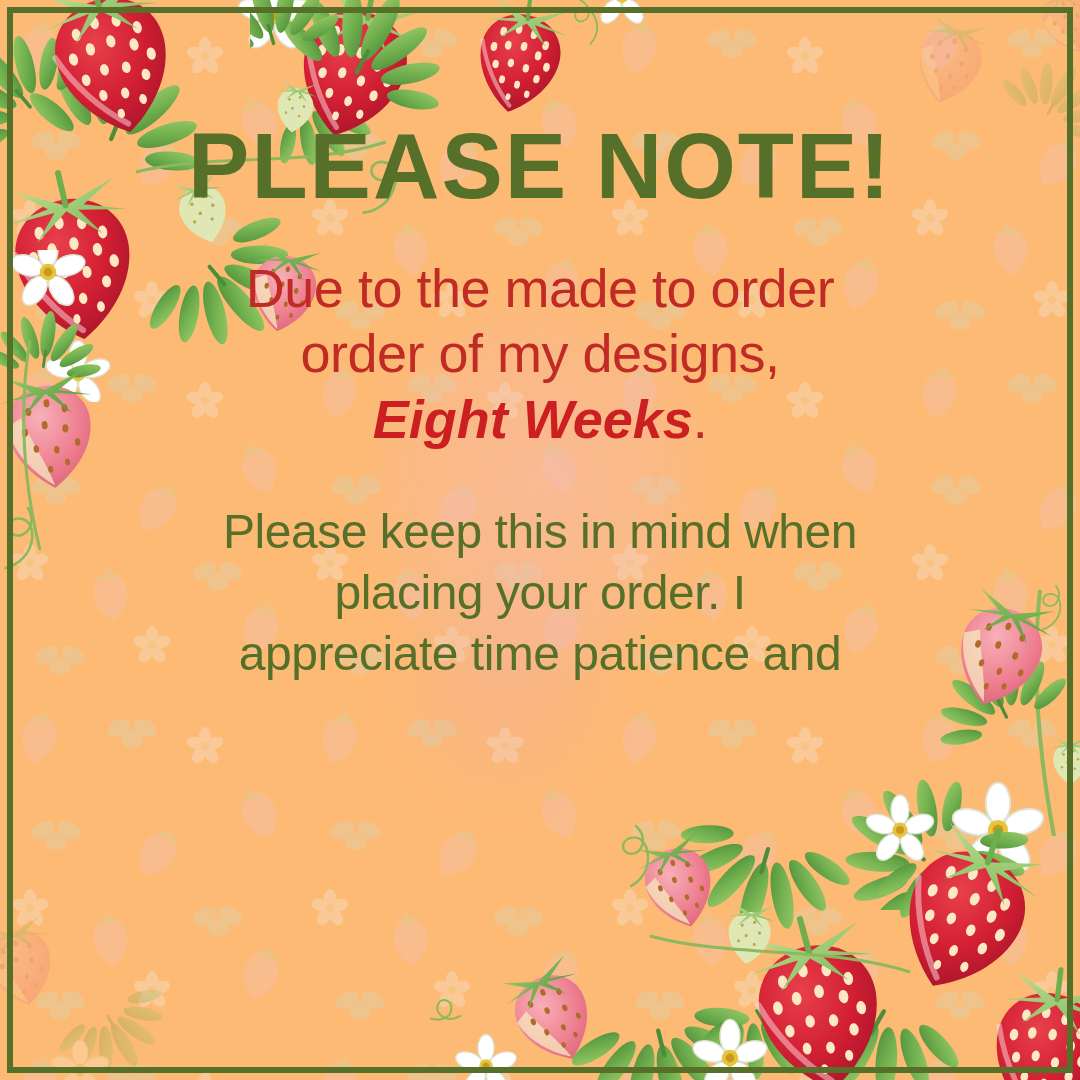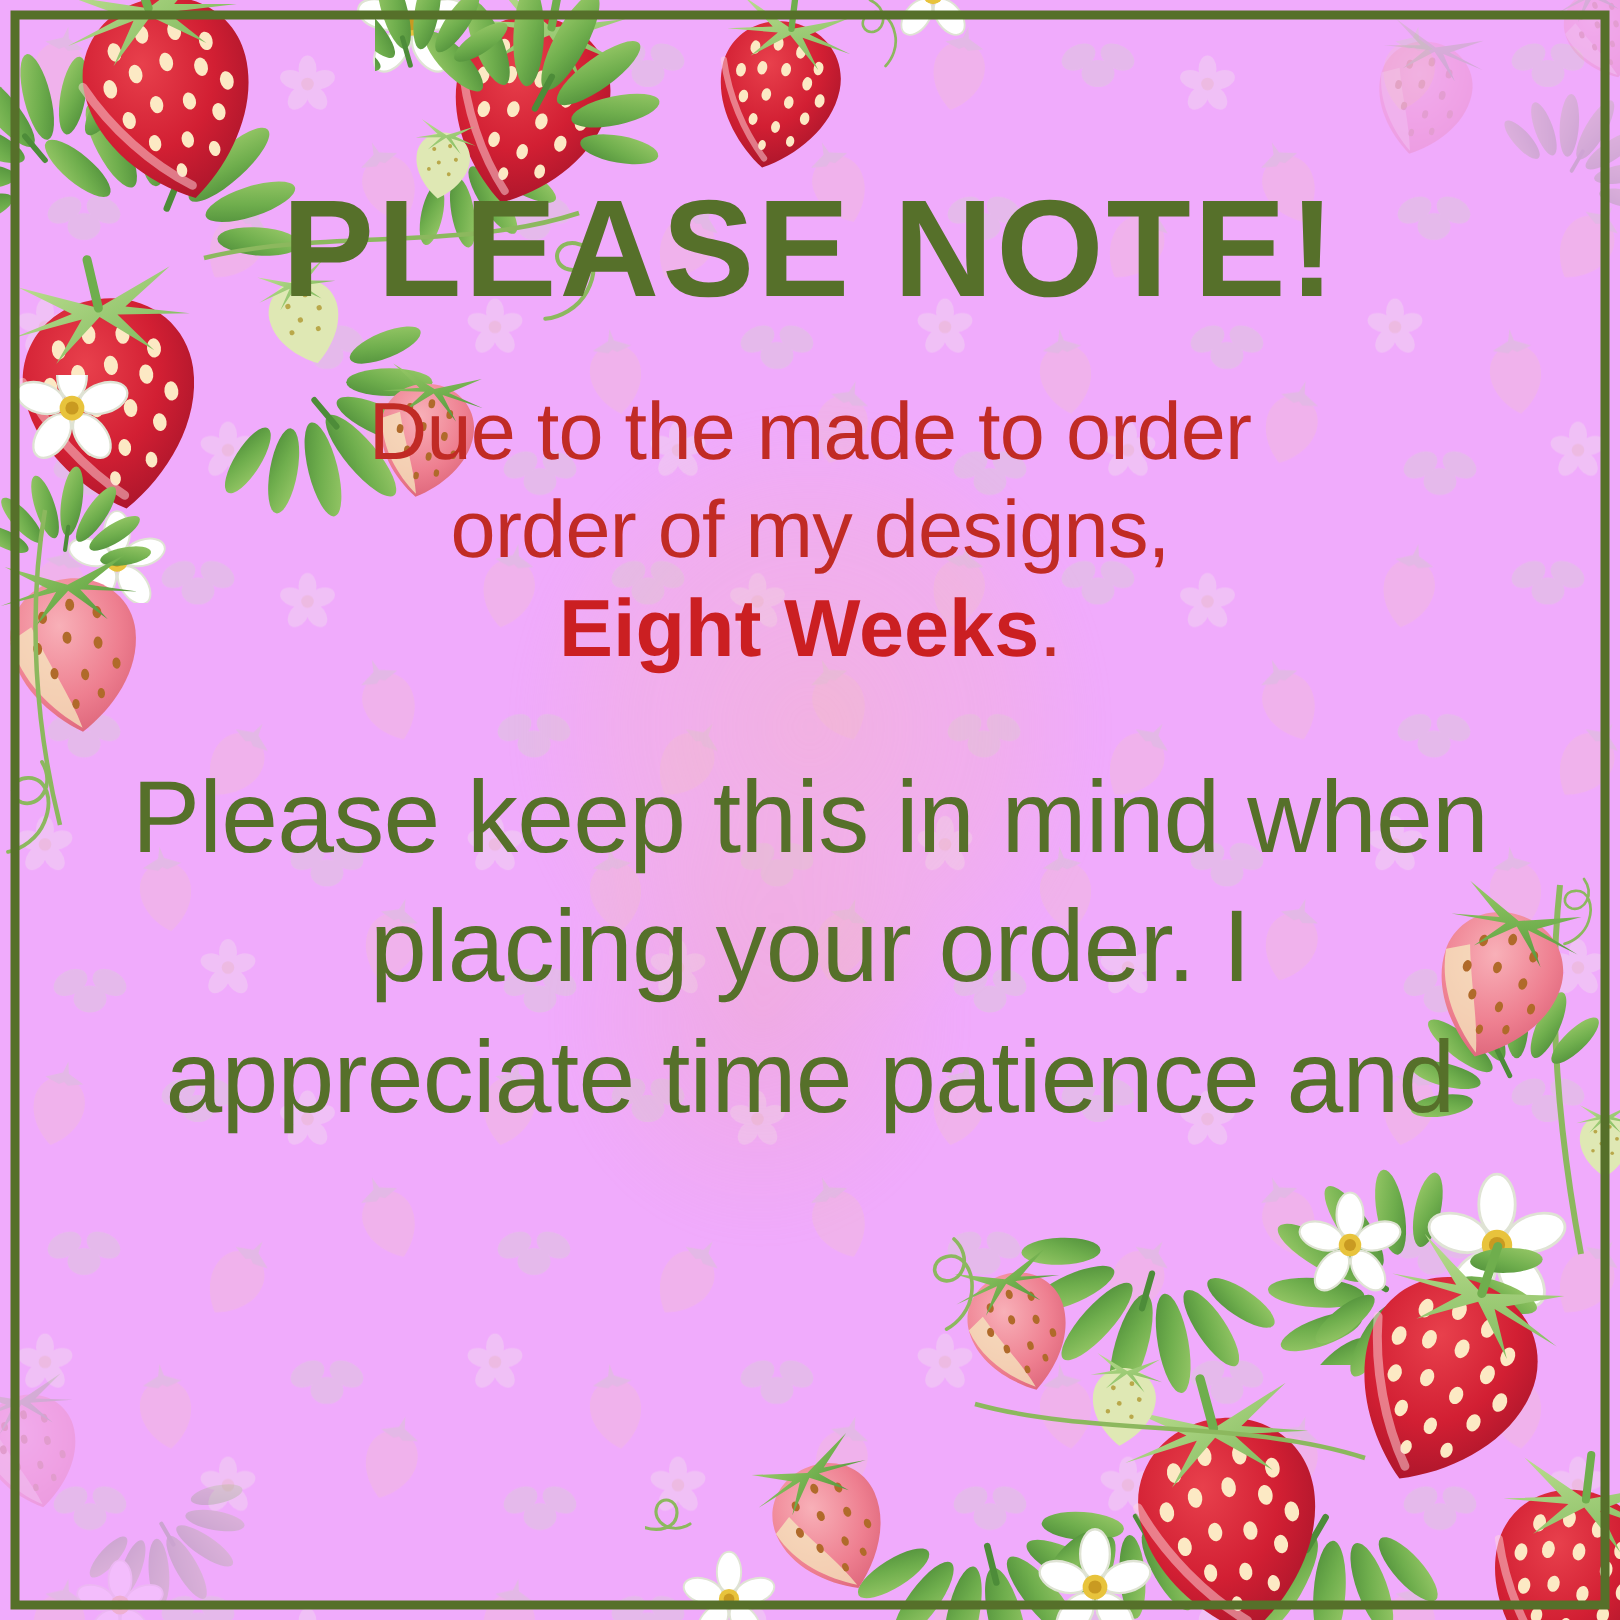--- a/index.html
+++ b/index.html
@@ -5,21 +5,21 @@
   html, body {
     margin: 0;
     padding: 0;
     background: #ffffff;
   }
   #canvas {
     position: relative;
     width: 1080px;
     height: 1080px;
     overflow: hidden;
-    background: #f0abfc;
+    background: #fdba74;
     font-family: "Liberation Sans", sans-serif;
   }
 
   
   .pattern-layer {
     position: absolute;
     inset: 0;
     z-index: 1;
     opacity: 0.30;
   }
@@ -92,28 +92,29 @@
     font-size: 54px;
     font-weight: 400;
     color: #c12b25;
     line-height: 1.21;
     letter-spacing: -0.5px;
   }
   .block-red .strong {
     font-weight: 700;
     color: #cb1f22;
     letter-spacing: 0;
+    font-style: italic;
   }
   .block-red .dot {
     font-weight: 400;
     color: #c12b25;
   }
   .block-green {
     margin-top: 50px;
-    font-size: 68px;
+    font-size: 48px;
     font-weight: 400;
     color: #56702a;
     line-height: 1.27;
     letter-spacing: -0.5px;
   }
   .line { display: block; white-space: nowrap; }
 </style>
 </head>
 <body>
 

